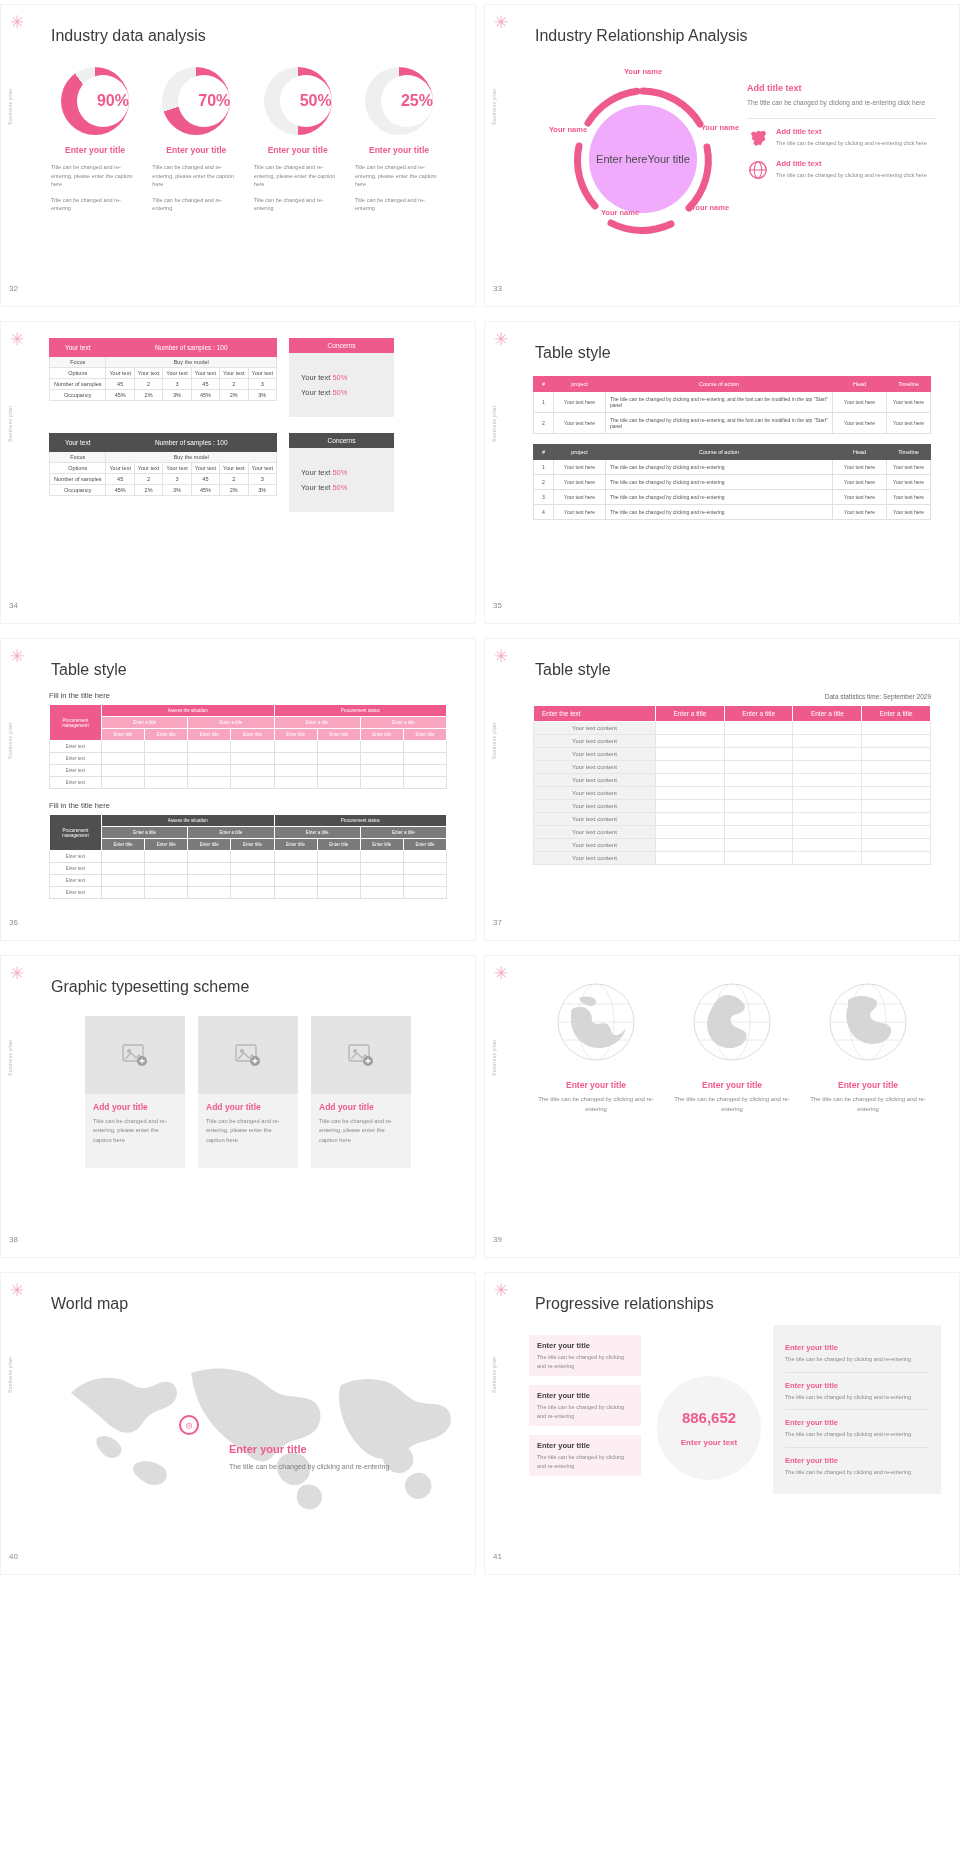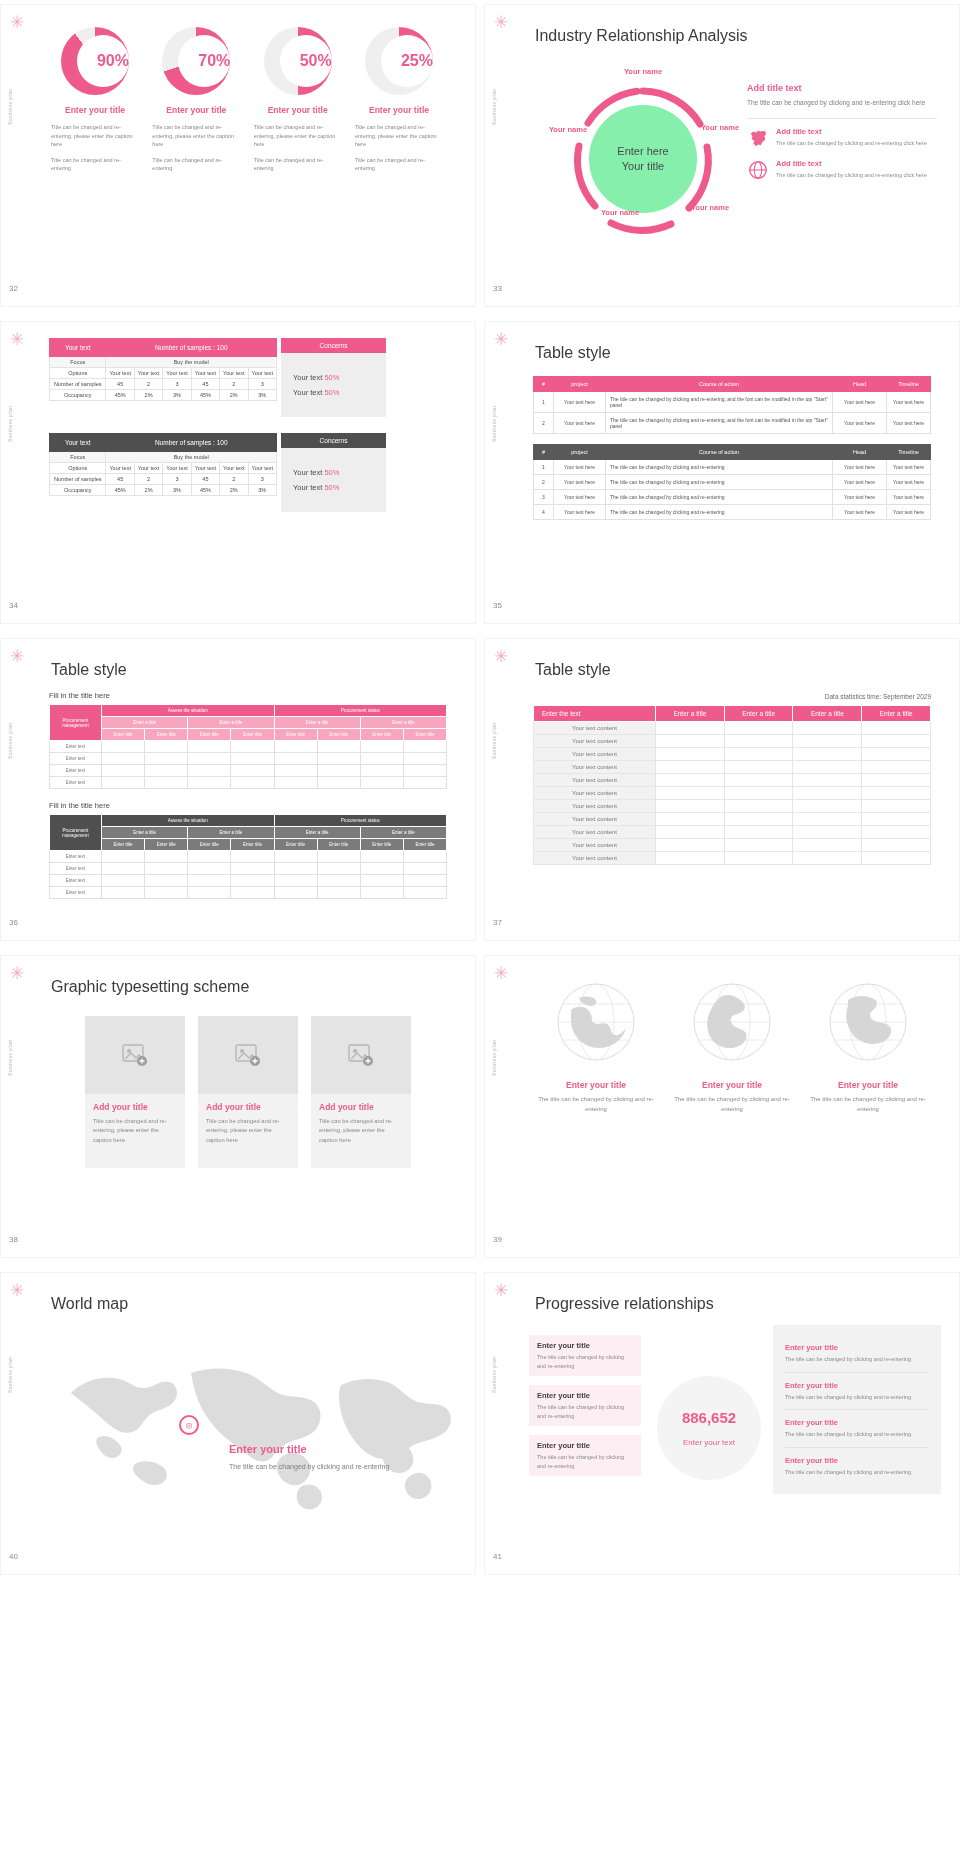--- a/index.html
+++ b/index.html
@@ -117,23 +117,23 @@
   .rel-wrap { position: relative; margin: 10px 0 0 0; height: 200px; }
   .rel-ring {
     position: absolute;
     left: 50px; top: 28px;
     width: 152px; height: 152px;
   }
   .rel-core {
     position: absolute;
     left: 22px; top: 22px;
     width: 108px; height: 108px;
-    background: #86efac;
+    background: #f0abfc;
     border-radius: 50%;
-    display: flex; flex-direction: column;
+    display: flex; flex-direction: row;
     align-items: center; justify-content: center;
     font-size: 11px;
     color: #4a4a4a;
     line-height: 1.35;
   }
   .node {
     position: absolute;
     font-size: 7.5px;
     color: #ef5a8c;
     text-align: center;
@@ -151,21 +151,21 @@
   .rr-sep { height: 1px; background: #e6e6e6; margin: 10px 0 8px 0; }
   .rr-item { display: flex; gap: 7px; margin-bottom: 10px; }
   .rr-icon { width: 22px; height: 22px; color: #f06292; flex: 0 0 22px; }
   .rr-itxt .t { font-size: 7.5px; color: #ef5a8c; font-weight: 700; }
   .rr-itxt .b { font-size: 5.5px; color: #8a8a8a; line-height: 1.5; margin-top: 3px; }
 
   
   table { border-collapse: collapse; }
 
   
-  .cp-wrap { margin: 16px 14px 0 16px; display: flex; gap: 4px; }
+  .cp-wrap { margin: 16px 14px 0 16px; display: flex; gap: 12px; }
   .cp-left { width: 228px; }
   .cp-right { width: 105px; }
   .cp-tbl { width: 100%; font-size: 5.5px; color: #4a4a4a; }
   .cp-tbl td, .cp-tbl th { border: 1px solid #e3e3e3; padding: 2px 2px; text-align: center; font-weight: 400; }
   .cp-head td { background: #ef5a8c; color: #fff; font-size: 6.5px; padding: 5px 2px; border-color: #ef5a8c; }
   .cp-head.dark td { background: #4f4f4f; border-color: #4f4f4f; }
   .cp-sub td { background: #f7f7f7; font-size: 5.5px; }
   .cp-lab { text-align: center; }
   .cp-cc { position: relative; }
   .cc-tab {
@@ -247,37 +247,38 @@
   .pg-item.pinkbg { background: #fdeef3; }
   .pg-t { font-size: 7.5px; color: #3f3f3f; font-weight: 700; }
   .pg-b { font-size: 5.5px; color: #8a8a8a; line-height: 1.55; margin-top: 3px; }
   .pg-circle {
     position: absolute; left: 140px; top: 55px;
     width: 104px; height: 104px; border-radius: 50%;
     background: #f4f4f4;
     display: flex; flex-direction: column; align-items: center; justify-content: center;
   }
   .pg-num { font-size: 15px; color: #ef5a8c; font-weight: 700; }
-  .pg-sub { font-size: 8px; color: #ef5a8c; margin-top: 12px; }
+  .pg-sub { font-size: 8px; color: #ef5a8c; margin-top: 12px; font-weight: bold; }
   .pg-right { position: absolute; left: 256px; top: 4px; width: 168px; background: #f2f2f2; padding: 10px 12px; }
   .pg-ritem { padding: 8px 0; border-bottom: 1px solid #e2e2e2; }
   .pg-ritem:last-child { border-bottom: none; }
   .pg-rt { font-size: 7.5px; color: #ef5a8c; font-weight: 700; }
   .pg-rb { font-size: 5.5px; color: #8a8a8a; line-height: 1.55; margin-top: 3px; }
 </style>
 </head>
 <body>
 
 <div class="deck">
 
   <div class="slide">
     <div class="flower">✳</div>
     <div class="vtext">Business plan</div>
     <div class="pagenum">32</div>
     <div class="slide-inner">
+      <div class="title">Industry data analysis</div>
       <div class="donut-row">
 
         <div class="donut-col">
           <div class="donut" style="background:conic-gradient(#ef5a8c 0% 90%, #efefef 90% 100%);">
             <span>90%</span>
           </div>
           <div class="donut-cap">Enter your title</div>
           <div class="donut-body">
             <p>Title can be changed and re-entering, please enter the caption here</p>
             <p>Title can be changed and re-entering</p>

